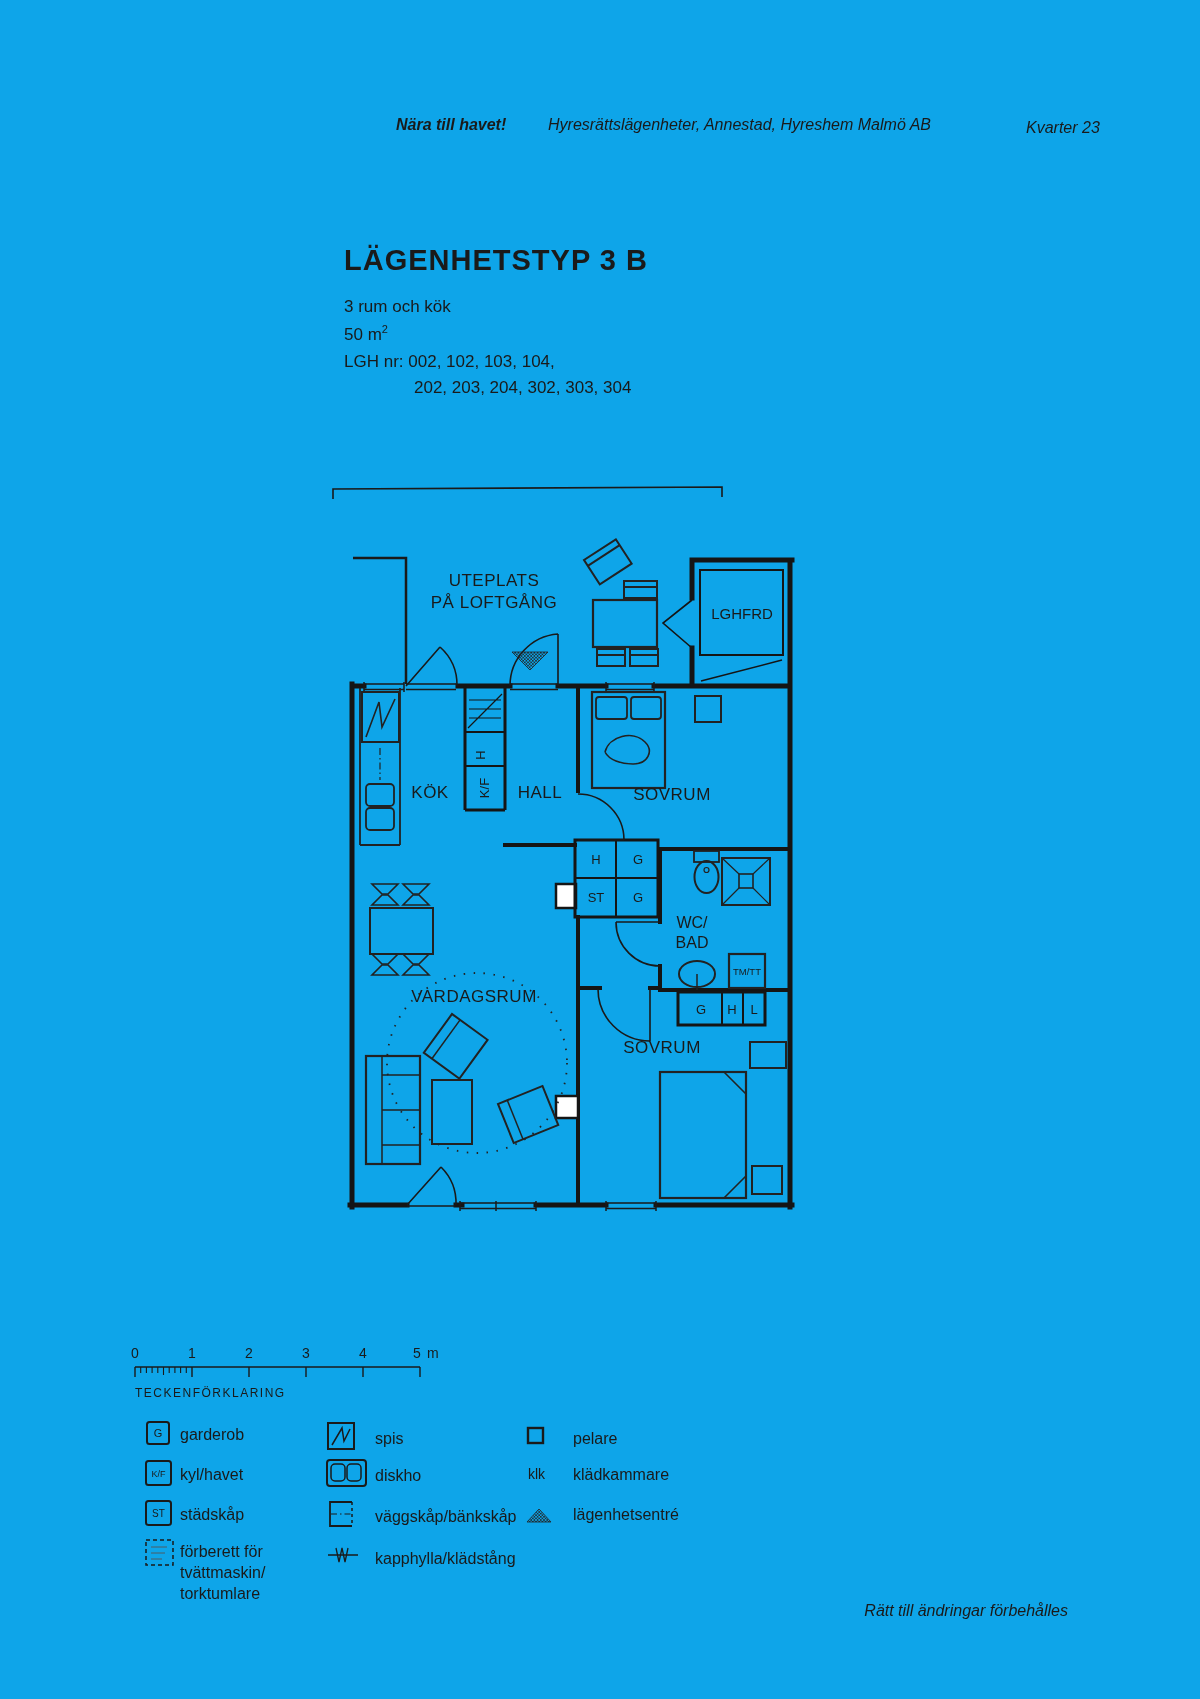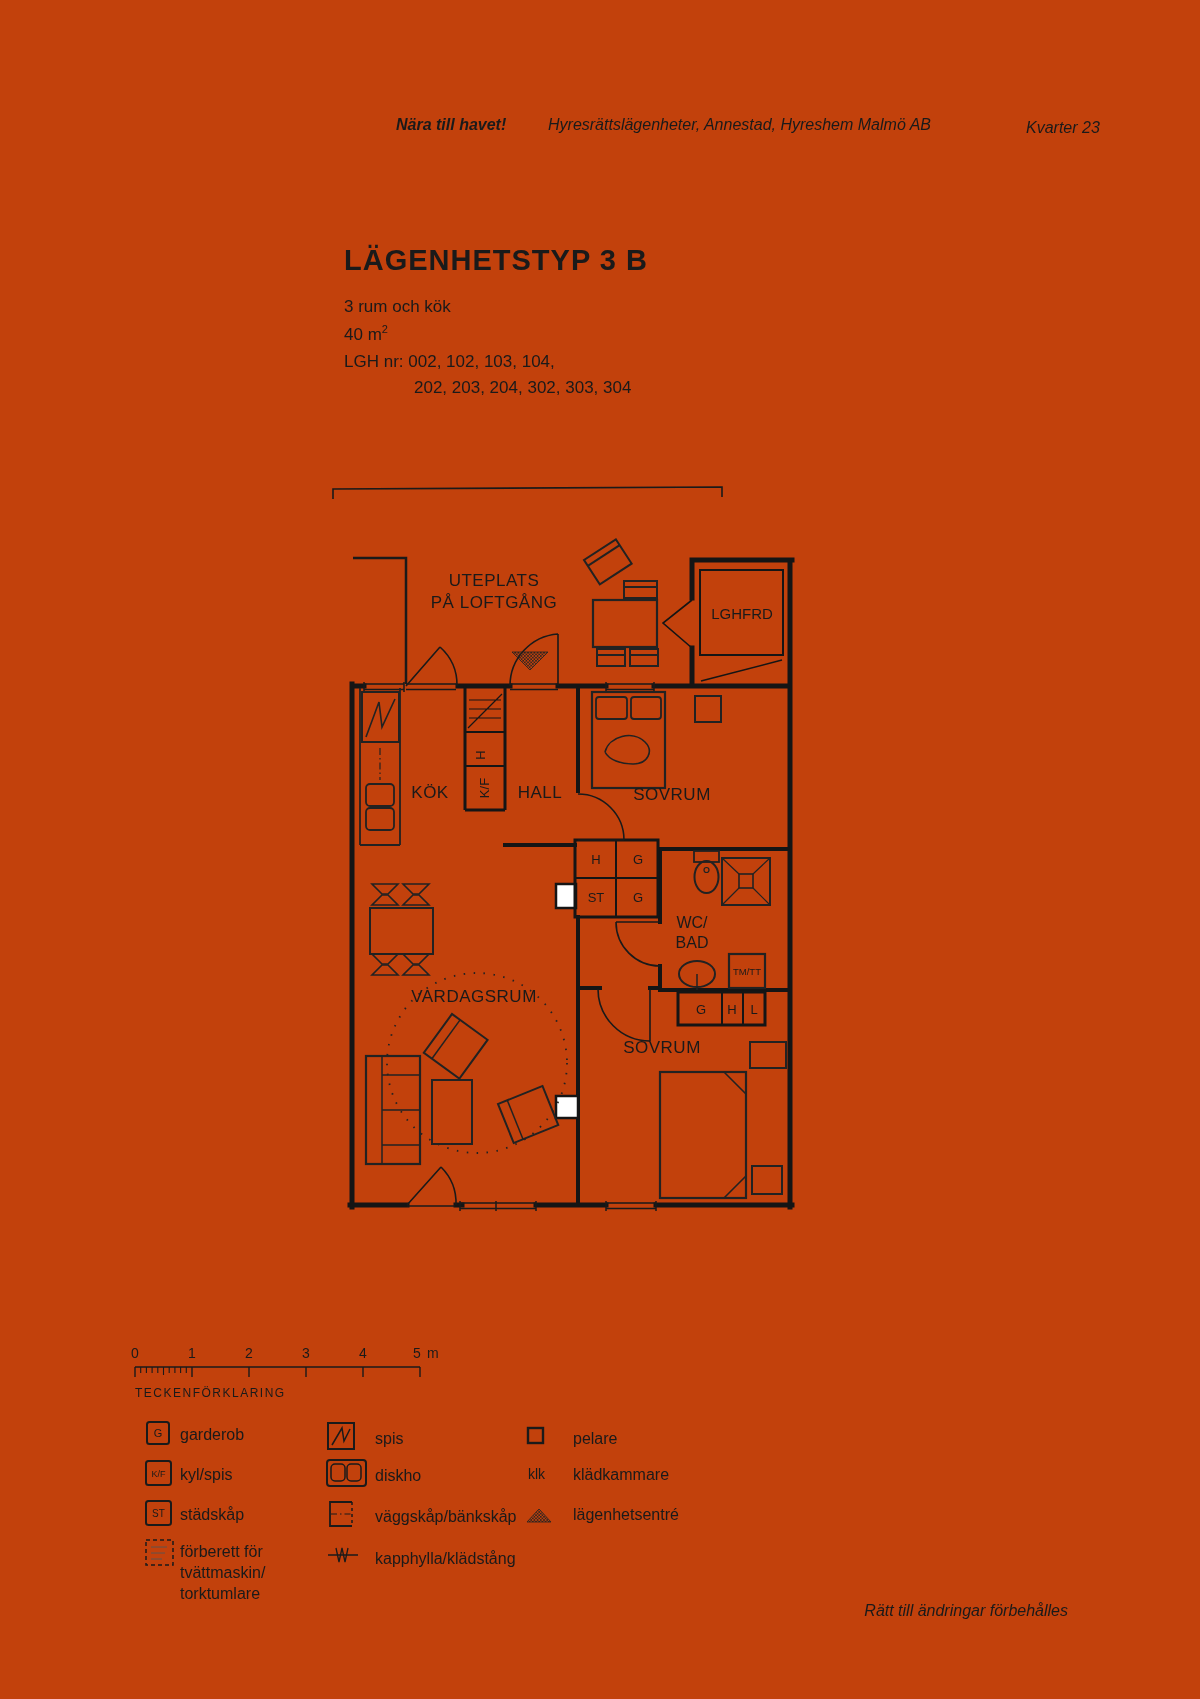--- a/index.html
+++ b/index.html
@@ -1,16 +1,16 @@
 <!DOCTYPE html>
 <html><head>
 <meta charset="utf-8">
 <style>
   html,body{margin:0;padding:0;background:#ffffff;}
-  .page{position:relative;width:1200px;height:1699px;background:#c2410c;overflow:hidden;
+  .page{position:relative;width:1200px;height:1699px;background:#0ea5e9;overflow:hidden;
         font-family:"Liberation Sans",sans-serif;color:#1a1a1a;}
   .abs{position:absolute;white-space:nowrap;}
   .ital{font-style:italic;}
   .hdr{font-size:16px;}
   .apt-title{font-size:29px;font-weight:bold;letter-spacing:1px;}
   .apt-line{font-size:17px;}
   sup{font-size:11px;}
   .legend-head{font-size:12px;letter-spacing:1.5px;font-weight:500;}
   .legend-label{font-size:16px;line-height:21px;}
   .klk{font-size:14px;font-weight:500;}
@@ -25,21 +25,21 @@
 <body>
 
 <div class="page">
 
   <div class="abs hdr ital" style="left:396px;top:116px;font-weight:bold;">Nära till havet!</div>
   <div class="abs hdr ital" style="left:548px;top:116px;text-align:right;">Hyresrättslägenheter, Annestad, Hyreshem Malmö AB</div>
   <div class="abs hdr ital" style="left:1026px;top:119px;">Kvarter 23</div>
 
   <div class="abs apt-title" style="left:344px;top:244px;">LÄGENHETSTYP 3 B</div>
   <div class="abs apt-line" style="left:344px;top:297px;">3 rum och kök</div>
-  <div class="abs apt-line" style="left:344px;top:323px;"><span>40 m</span><sup>2</sup></div>
+  <div class="abs apt-line" style="left:344px;top:323px;"><span>50 m</span><sup>2</sup></div>
   <div class="abs apt-line" style="left:344px;top:352px;"><span>LGH nr:</span>&nbsp;<span>002, 102, 103, 104,</span></div>
   <div class="abs apt-line" style="left:414px;top:378px;">202, 203, 204, 302, 303, 304</div>
 
   <svg width="1200" height="1699" viewBox="0 0 1200 1699" style="position:absolute;left:0;top:0;">
     <defs>
       <pattern id="hatch" width="3.2" height="3.2" patternUnits="userSpaceOnUse">
         <path d="M0,3.2 L3.2,0 M0,0 L3.2,3.2" stroke="#222" stroke-width="0.7"></path>
       </pattern>
     </defs>
 
@@ -248,21 +248,21 @@
       <polygon points="527,1522 551,1522 539,1509" fill="url(#hatch)" stroke="#222" stroke-width="0.8"></polygon>
     </g>
     <text style="font-size:11px;font-weight:500;" x="158" y="1437" text-anchor="middle">G</text>
     <text style="font-size:9px;font-weight:500;" x="158.5" y="1477" text-anchor="middle">K/F</text>
     <text style="font-size:10px;font-weight:500;" x="158.5" y="1517" text-anchor="middle">ST</text>
   </svg>
 
   <div class="abs legend-head" style="left:135px;top:1386px;">TECKENFÖRKLARING</div>
 
   <div class="abs legend-label" style="left:180px;top:1424px;">garderob</div>
-  <div class="abs legend-label" style="left:180px;top:1464px;">kyl/spis</div>
+  <div class="abs legend-label" style="left:180px;top:1464px;">kyl/havet</div>
   <div class="abs legend-label" style="left:180px;top:1504px;">städskåp</div>
   <div class="abs legend-label" style="left:180px;top:1541px;"><span>förberett för</span><br><span>tvättmaskin/</span><br><span>torktumlare</span></div>
 
   <div class="abs legend-label" style="left:375px;top:1428px;">spis</div>
   <div class="abs legend-label" style="left:375px;top:1465px;">diskho</div>
   <div class="abs legend-label" style="left:375px;top:1506px;text-align:center;">väggskåp/bänkskåp</div>
   <div class="abs legend-label" style="left:375px;top:1548px;">kapphylla/klädstång</div>
 
   <div class="abs legend-label" style="left:573px;top:1428px;">pelare</div>
   <div class="abs klk" style="left:528px;top:1466px;">klk</div>

